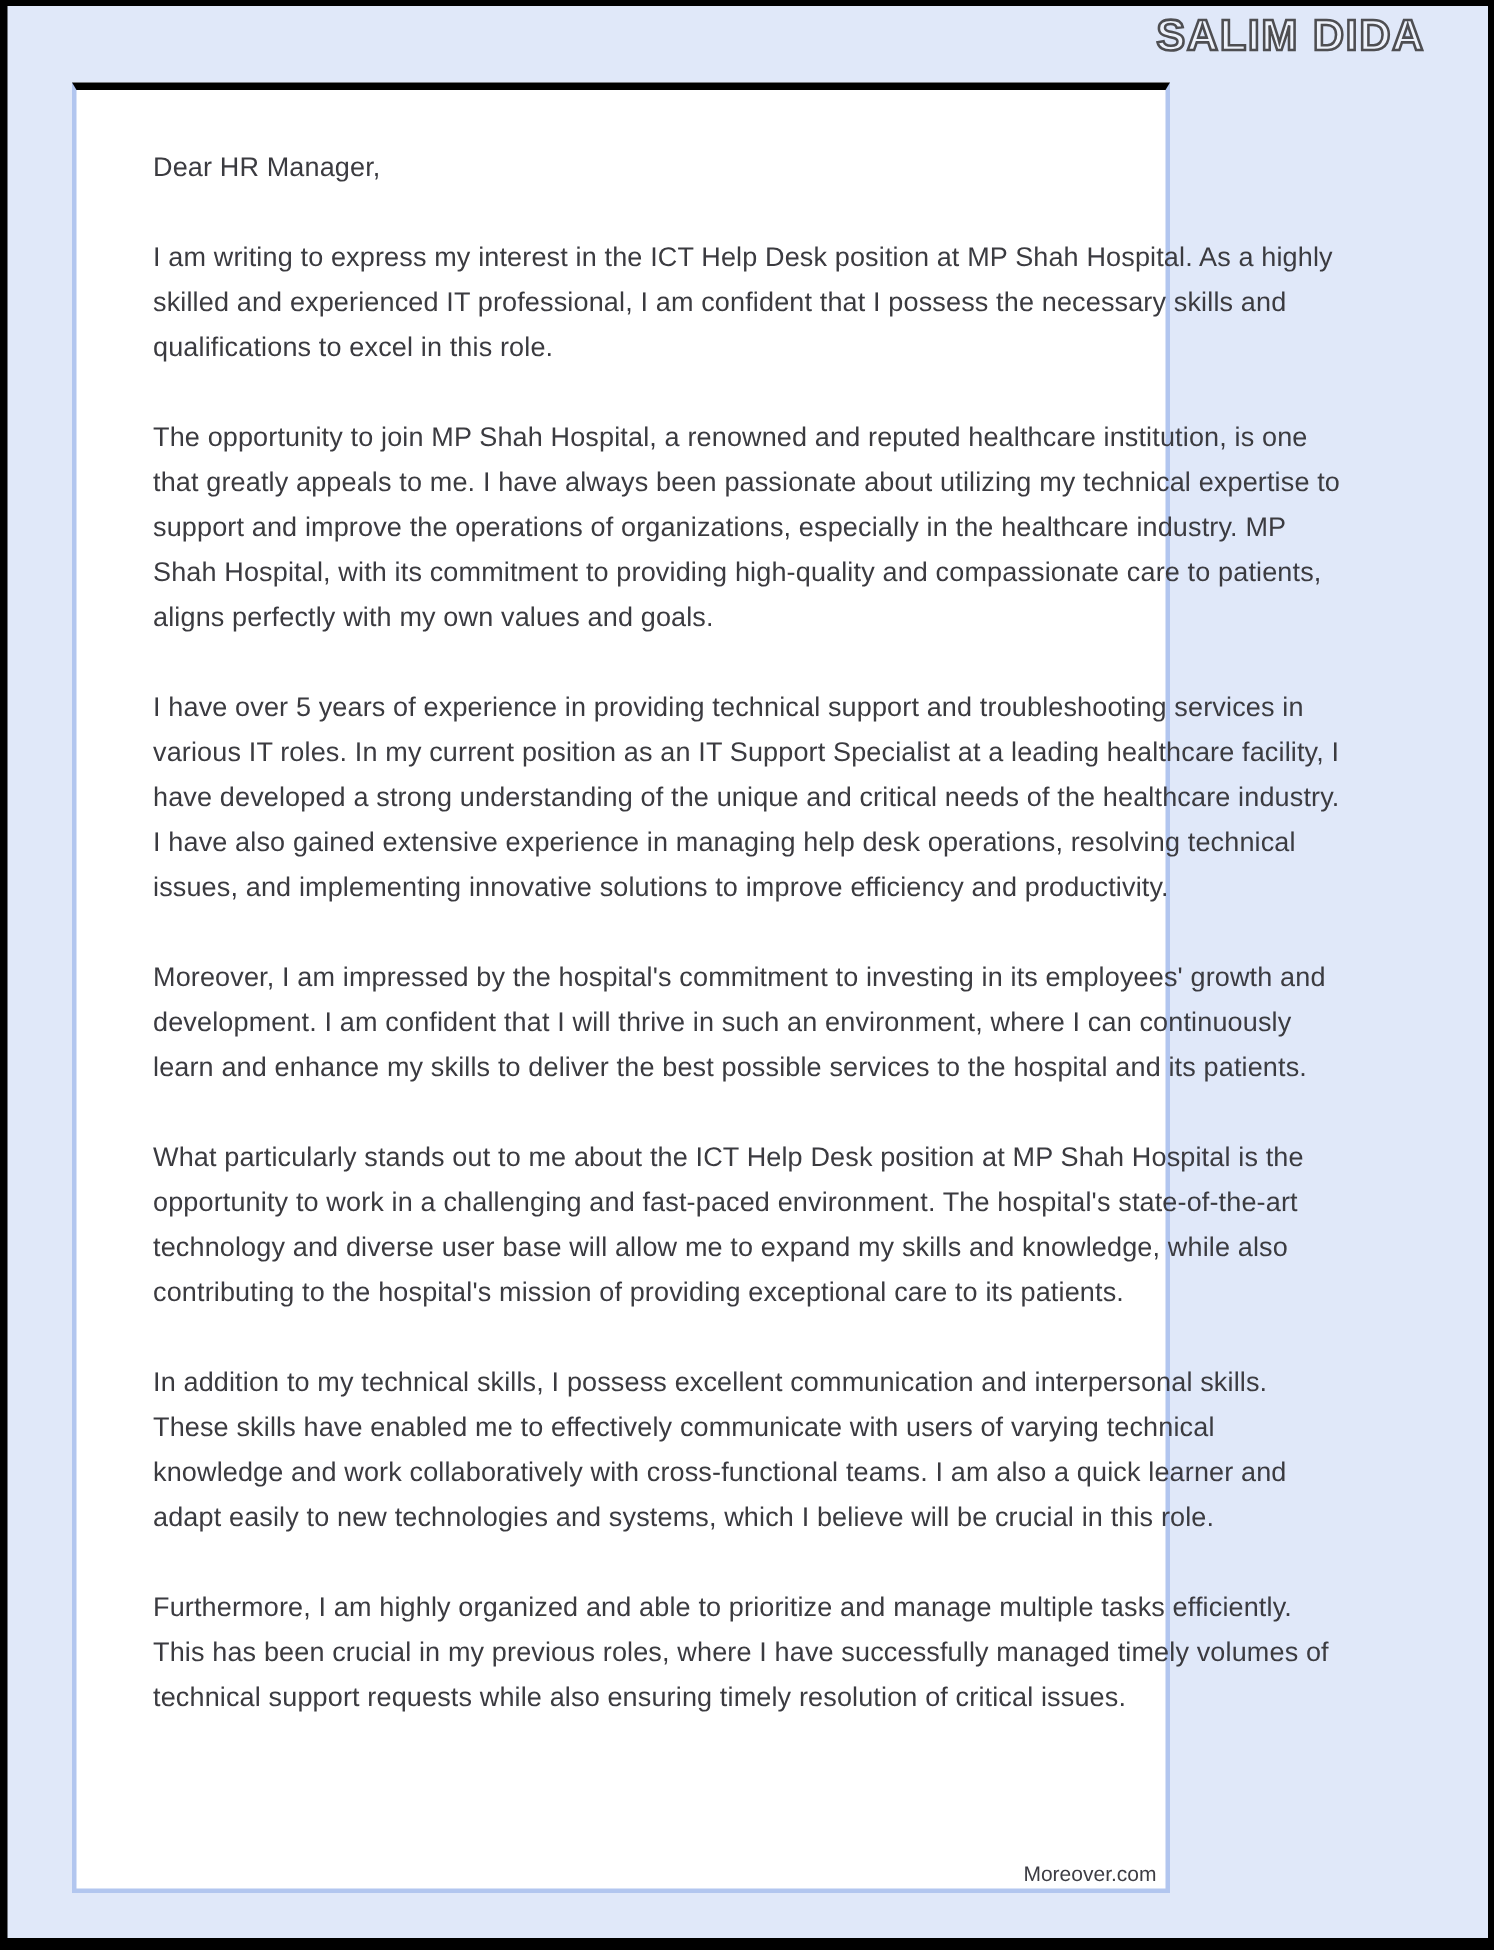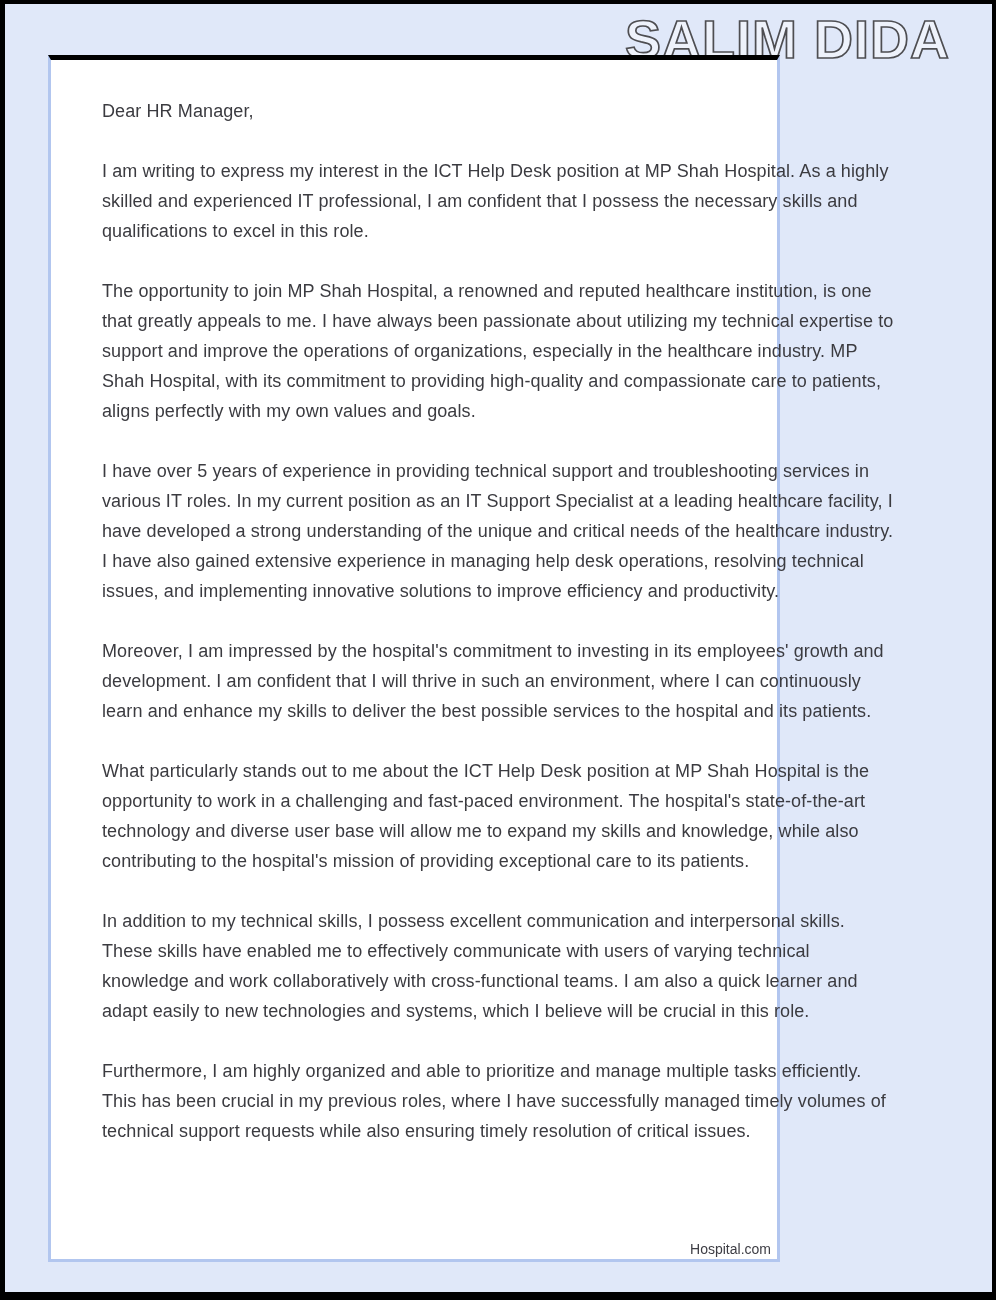--- a/index.html
+++ b/index.html
@@ -13,21 +13,21 @@
     border-color: #000;
     border-width: 4px 4px 8px 5px;
     overflow: hidden;
     font-family: "Liberation Sans", sans-serif;
   }
   .brand {
     position: absolute;
     top: 4px;
     right: 42px;
     margin: 0;
-    font-size: 54px;
+    font-size: 29px;
     font-weight: 600;
     letter-spacing: 1px;
     color: #eef2fb;
     -webkit-text-stroke: 1.7px #4e4e52;
     white-space: nowrap;
   }
   .letter {
     position: absolute;
     left: 43px;
     top: 51px;
@@ -79,17 +79,17 @@
     <p>I have over 5 years of experience in providing technical support and troubleshooting services in various IT roles. In my current position as an IT Support Specialist at a leading healthcare facility, I have developed a strong understanding of the unique and critical needs of the healthcare industry. I have also gained extensive experience in managing help desk operations, resolving technical issues, and implementing innovative solutions to improve efficiency and productivity.</p>
 
     <p>Moreover, I am impressed by the hospital's commitment to investing in its employees' growth and development. I am confident that I will thrive in such an environment, where I can continuously learn and enhance my skills to deliver the best possible services to the hospital and its patients.</p>
 
     <p>What particularly stands out to me about the ICT Help Desk position at MP Shah Hospital is the opportunity to work in a challenging and fast-paced environment. The hospital's state-of-the-art technology and diverse user base will allow me to expand my skills and knowledge, while also contributing to the hospital's mission of providing exceptional care to its patients.</p>
 
     <p>In addition to my technical skills, I possess excellent communication and interpersonal skills. These skills have enabled me to effectively communicate with users of varying technical knowledge and work collaboratively with cross-functional teams. I am also a quick learner and adapt easily to new technologies and systems, which I believe will be crucial in this role.</p>
 
     <p>Furthermore, I am highly organized and able to prioritize and manage multiple tasks efficiently. This has been crucial in my previous roles, where I have successfully managed timely volumes of technical support requests while also ensuring timely resolution of critical issues.</p>
 
-    <span class="watermark">Hospital.com</span>
+    <span class="watermark">Moreover.com</span>
 
   </div>
 
 </div>
 
 </body></html>

